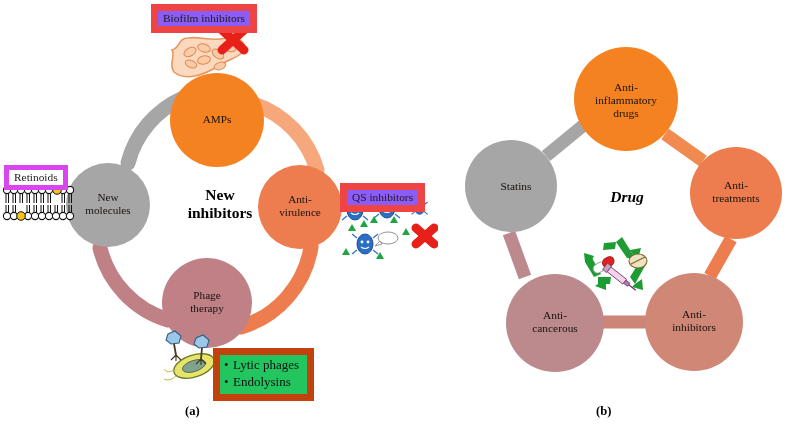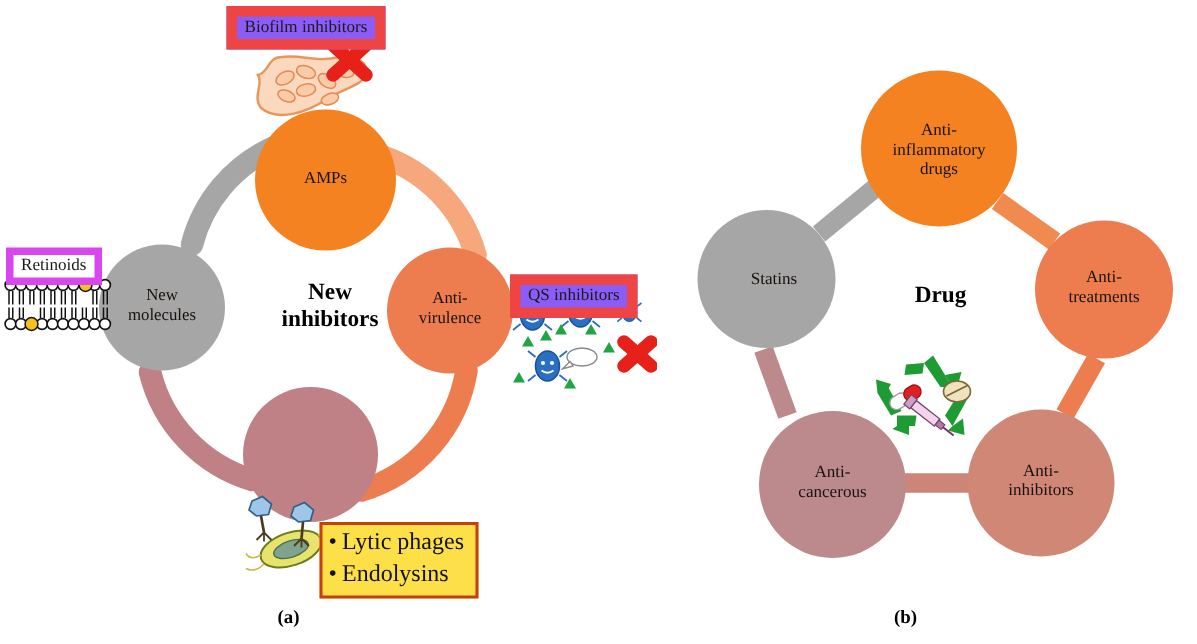--- a/index.html
+++ b/index.html
@@ -48,45 +48,45 @@
 
   .center-title {
     position: absolute;
     text-align: center;
     font-weight: bold;
     color: #000000;
     line-height: 1.16;
     font-family: "Liberation Serif", "DejaVu Serif", serif;
   }
   #center-title-a { font-size: 15.5px; left: 160px; top: 186px; width: 120px; }
-  #center-title-b { font-size: 15.5px; left: 120px; top: 188px; width: 124px; }
+  #center-title-b { font-size: 15.5px; left: 120px; top: 188px; width: 124px; font-style: italic; }
 
   .callout {
     position: absolute;
     background: #8b5cf6;
     border: 7px solid #ef4444;
     color: #1a1a1a;
     font-size: 11.4px;
     padding: 1px 5px 2px 5px;
     white-space: nowrap;
     font-family: "Liberation Serif", "DejaVu Serif", serif;
   }
   #callout-biofilm { left: 151px; top: 4px; }
   #callout-qs      { left: 340px; top: 163px; margin-top: 20px; }
   #callout-retinoids {
     left: 4px; top: 165px;
     background: #ffffff;
     border: 5px solid #d946ef;
   }
   .callout-list {
     position: absolute;
-    background: #fde047;
-    border: 2px solid #c2410c;
+    background: #22c55e;
+    border: 7px solid #c2410c;
     padding: 2px 8px 3px 4px;
-    font-size: 16px;
+    font-size: 13px;
     color: #121212;
     line-height: 1.3;
     font-family: "Liberation Serif", "DejaVu Serif", serif;
   }
   #callout-phage { left: 213px; top: 348px; }
   .callout-list .bullet-row { white-space: nowrap; }
   .callout-list .bullet-row .dot { display: inline-block; width: 9px; }
 
   .caption {
     position: absolute;
@@ -128,20 +128,24 @@
     <div class="node-label a" style="left:177px; top:113px; width:80px;">
       <span>AMPs</span>
     </div>
     <div class="node-label a" style="left:63px; top:191px; width:90px;">
       <span>New</span><br>
       <span>molecules</span>
     </div>
     <div class="node-label a" style="left:258px; top:193px; width:84px;">
       <span>Anti-</span><br>
       <span>virulence</span>
+    </div>
+    <div class="node-label a" style="left:166px; top:289px; width:82px;">
+      <span>Phage</span><br>
+      <span>therapy</span>
     </div>
 
     <div class="center-title" id="center-title-a">
       <span>New</span><br>
       <span>inhibitors</span>
     </div>
 
     <svg class="illus" id="illus-biofilm" viewBox="0 0 96 60">
       <path d="M14,46 C8,38 16,30 12,24 C20,22 18,12 28,12 C40,10 52,16 66,12
                C78,10 86,16 84,24 C80,32 66,34 58,40 C46,48 26,56 14,46 Z" fill="#FBD9BF" stroke="#E8965E" stroke-width="1.6"></path>

